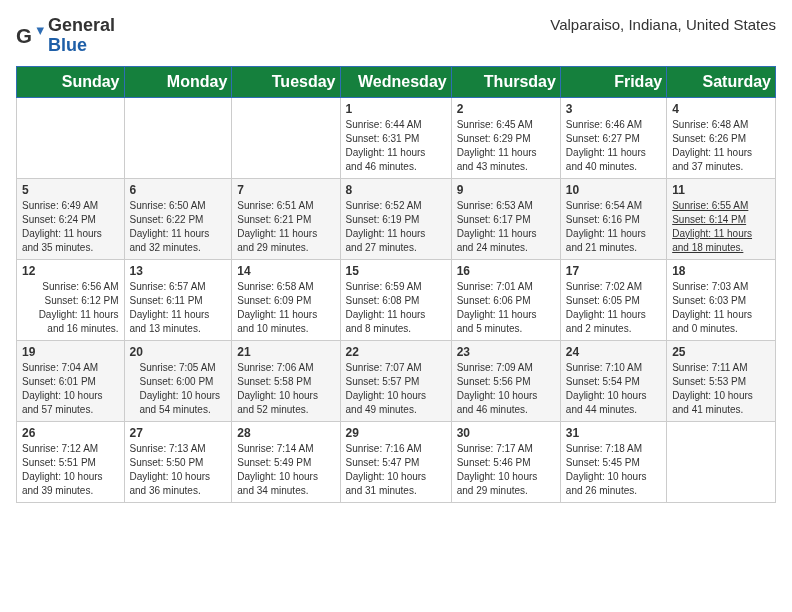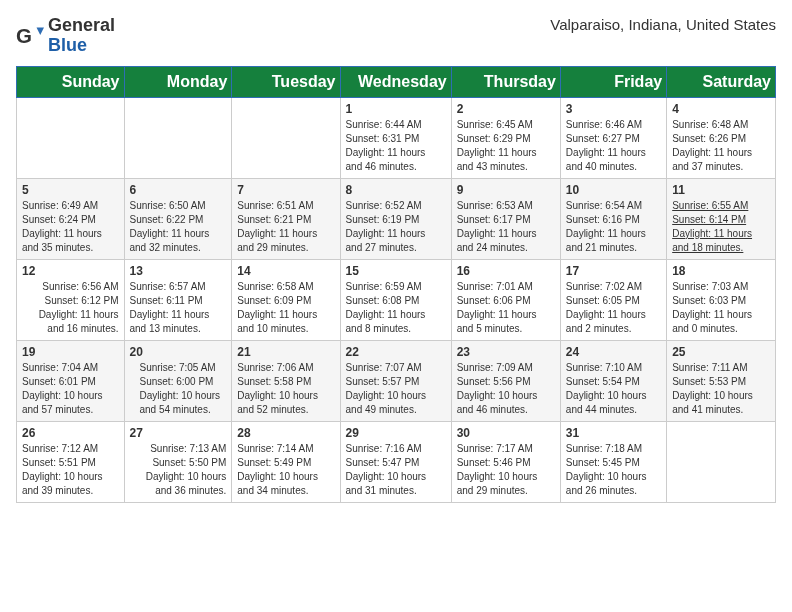--- a/index.html
+++ b/index.html
@@ -307,21 +307,21 @@
       <tr>
         <td>
           <span class="day-num">26</span>
           <div class="day-info" style="white-space: pre-line;">Sunrise: 7:12 AM
 Sunset: 5:51 PM
 Daylight: 10 hours
 and 39 minutes.</div>
         </td>
         <td>
           <span class="day-num">27</span>
-          <div class="day-info" style="white-space: pre-line; text-align: right;">Sunrise: 7:13 AM
+          <div class="day-info" style="white-space: pre-line;">Sunrise: 7:13 AM
 Sunset: 5:50 PM
 Daylight: 10 hours
 and 36 minutes.</div>
         </td>
         <td>
           <span class="day-num">28</span>
           <div class="day-info" style="white-space: pre-line;">Sunrise: 7:14 AM
 Sunset: 5:49 PM
 Daylight: 10 hours
 and 34 minutes.</div>

